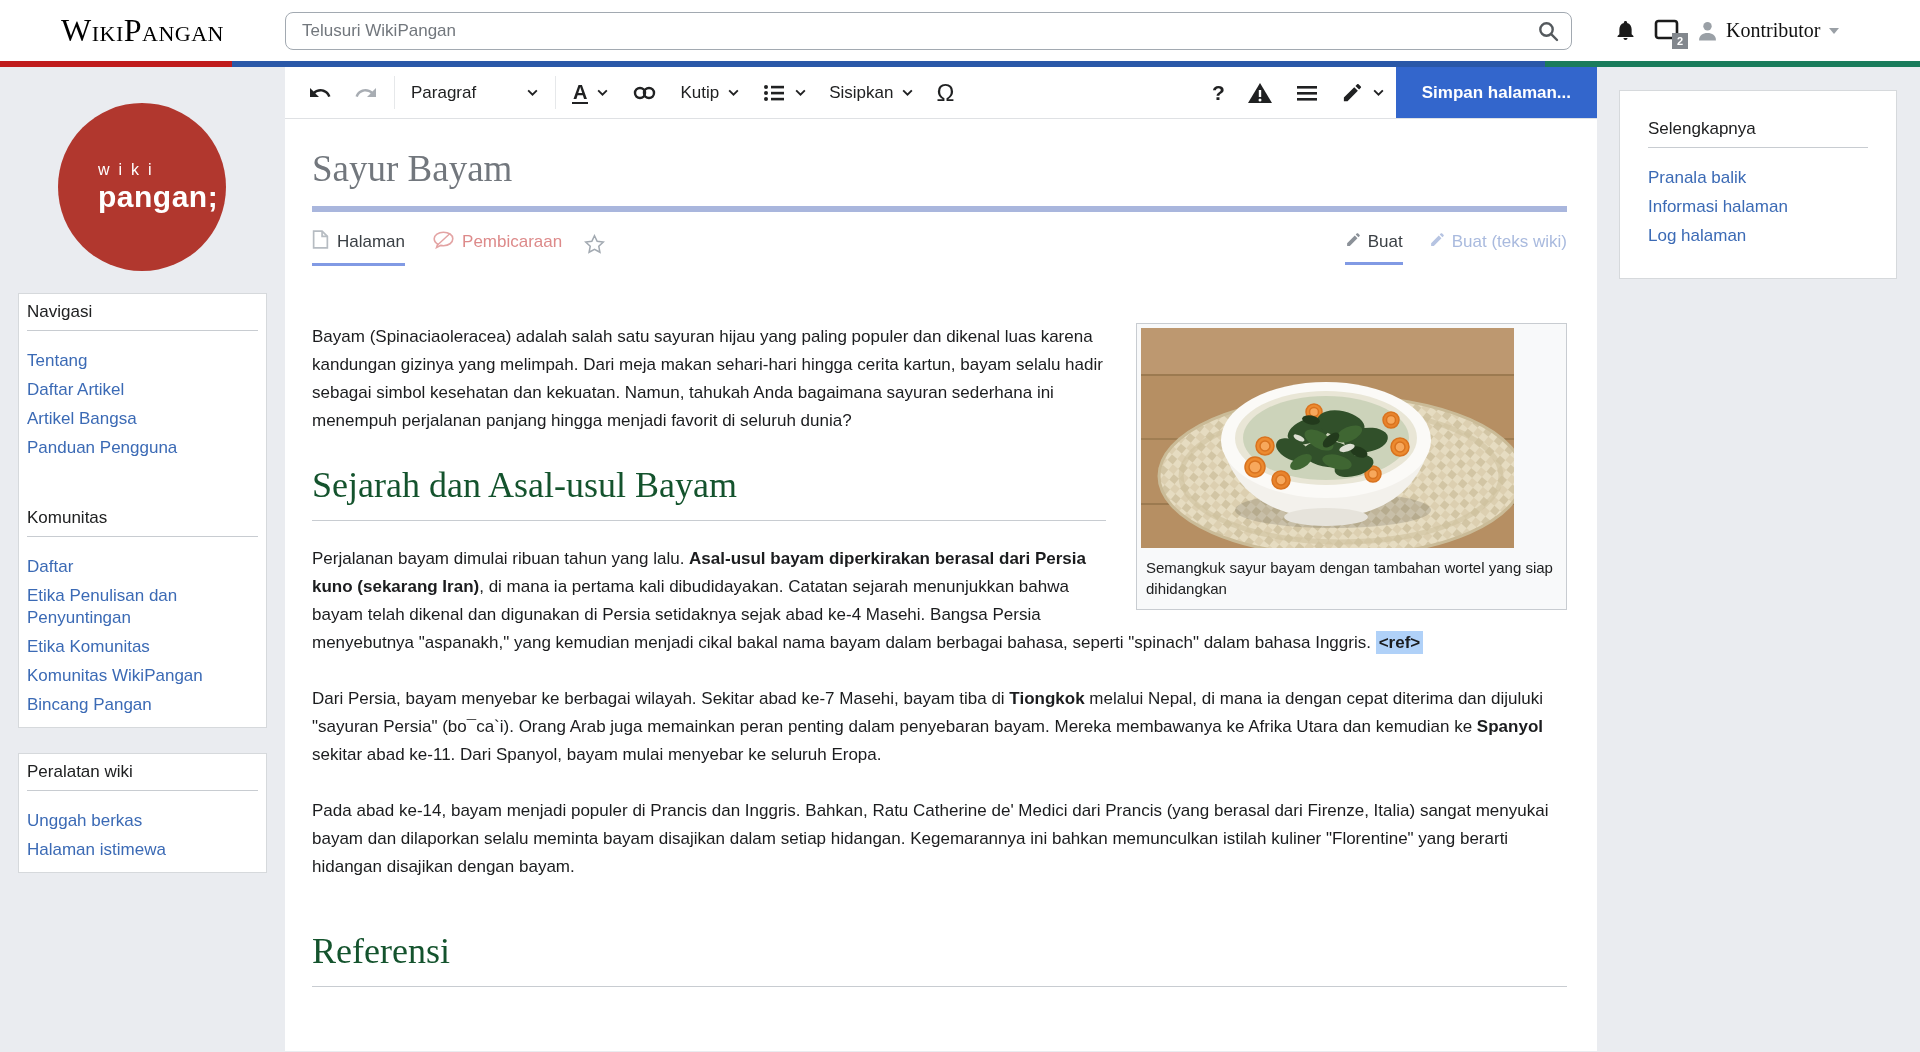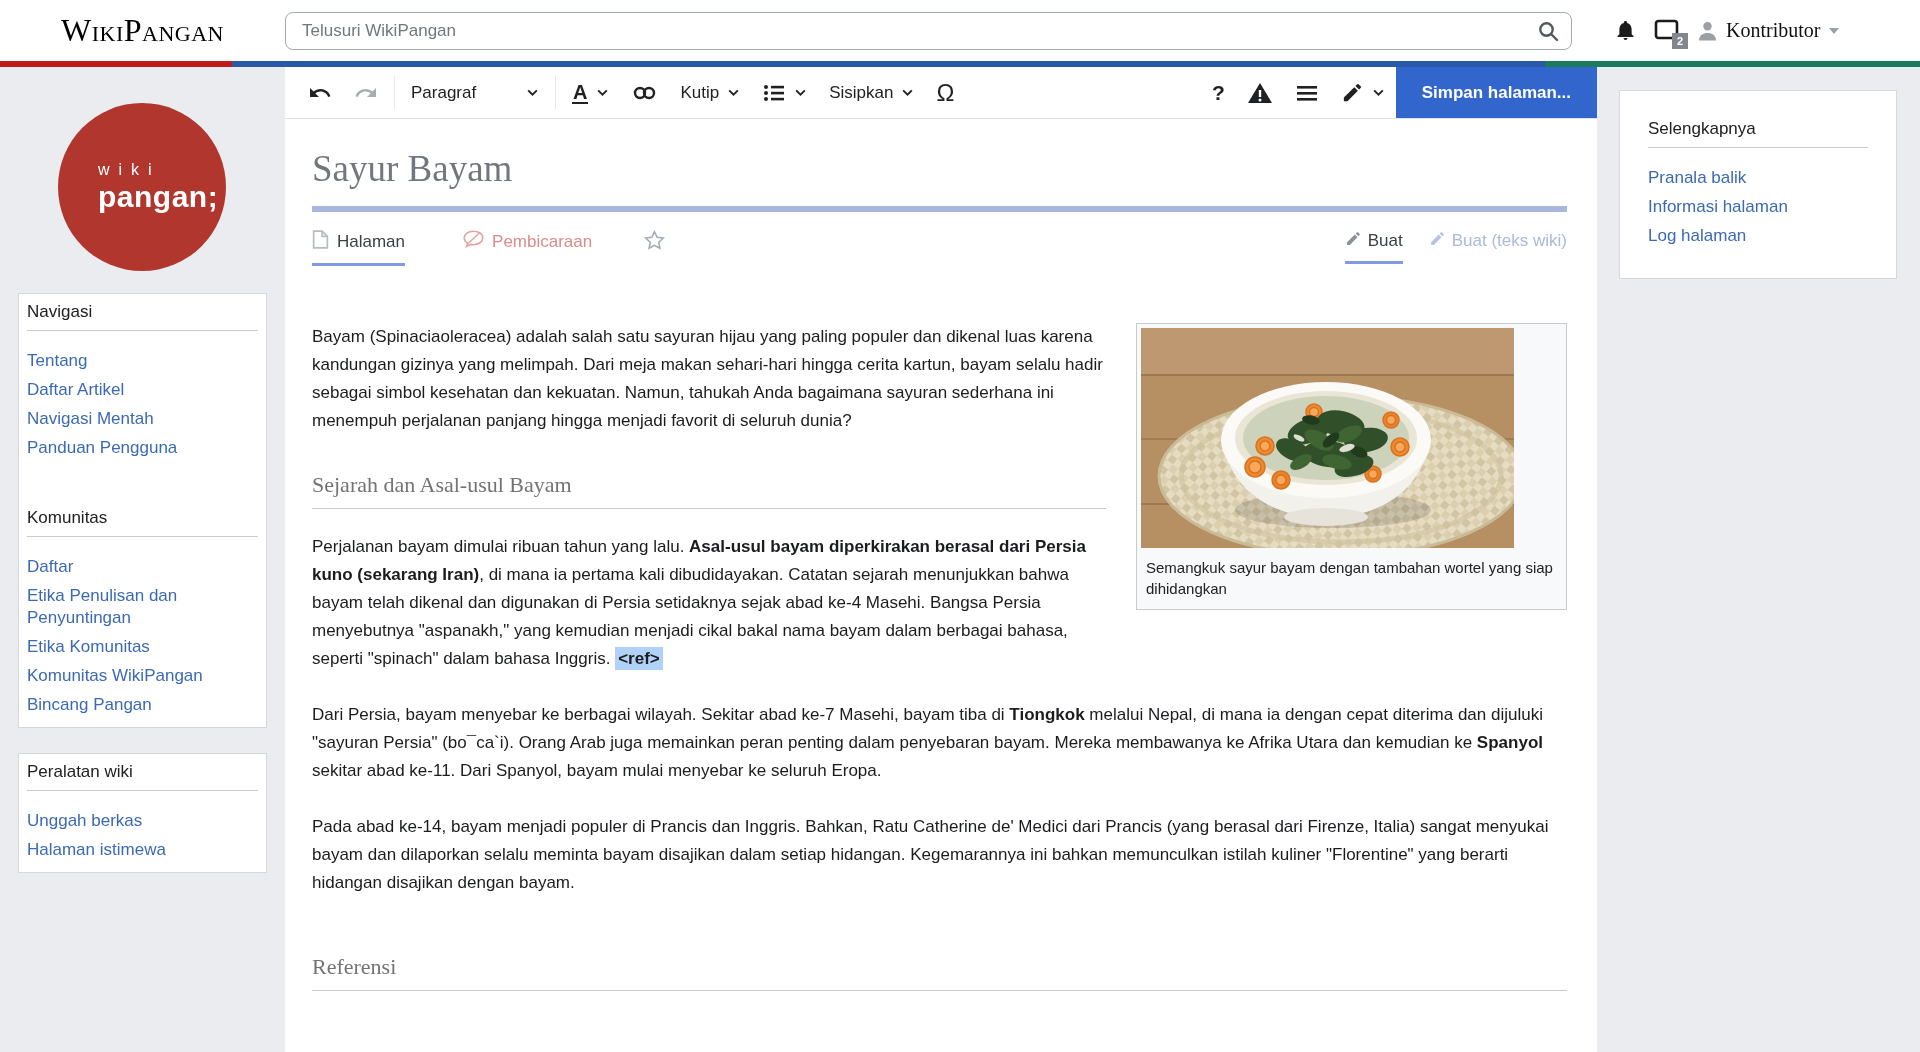--- a/index.html
+++ b/index.html
@@ -71,41 +71,41 @@
   .tb-right { margin-left:auto; display:flex; align-items:stretch; }
   .save-btn { background:#36c; color:#fff; font-weight:bold; font-size:17px; border:none;
               padding:0 26px; cursor:pointer; display:flex; align-items:center;
               font-family:"Liberation Sans", sans-serif; }
 
   .content { padding:14px 30px 40px 27px; }
 
   h1.page-title { font-family:"Liberation Serif", serif; font-weight:400; font-size:37px; color:#72777d;
                   margin:14px 0 12px; padding-bottom:16px; border-bottom:6px solid #a9b6dd; }
 
-  .tabs-row { display:flex; align-items:flex-start; margin-top:18px;gap:30px; }
+  .tabs-row { display:flex; align-items:center; margin-top:18px; }
   .tab { display:flex; align-items:center; gap:8px; font-size:17px; padding-bottom:9px;
          border-bottom:3px solid transparent; cursor:pointer; }
   .tab + .tab { margin-left:28px; }
   .tab-selected { color:#3a3f44; border-bottom-color:#819ae4; }
   .tab-redlink { color:#dd8a8a; }
   .watch-star { margin-left:22px; padding-bottom:9px; cursor:pointer; display:flex; }
   .actions { margin-left:auto; display:flex; align-items:flex-end; }
   .action { display:flex; align-items:center; gap:6px; font-size:17px; padding-bottom:9px;
             border-bottom:3px solid transparent; cursor:pointer; }
   .action-selected { color:#3a3f44; border-bottom-color:#819ae4; }
   .action-faded { color:#a9bade; margin-left:26px; }
 
   
   .article { margin-top:57px; font-size:17px; line-height:28px; color:#1b1c1e; }
   .article p { margin-bottom:28px; }
   .hl { background:#b0d1f8; padding:2px 3px; font-weight:bold; }
   .b { font-weight:bold; }
 
-  h2.section-h { font-family:"Liberation Serif", serif; font-weight:400; font-size:22px; color:#737373;
-                 border-bottom:1px solid #c8ccd1; padding-bottom:9px; margin:36px 0 24px;
+  h2.section-h { font-family:"Liberation Serif", serif; font-weight:400; font-size:36px; color:#14532d;
+                 border-bottom:1px solid #c8ccd1; padding-bottom:21px; margin:36px 0 24px;
                  overflow:hidden; }
   h2.ref-h { margin-top:56px; }
 
   .thumb { float:right; width:431px; border:1px solid #c8ccd1; background:#f8f9fa; padding:4px;
            margin:0 0 16px 30px; }
   .thumb svg { display:block; width:373px; height:220px; }
   .thumb-caption { padding:9px 5px 6px; font-size:15px; line-height:21px; color:#202122; }
 </style>
 </head>
 <body>
@@ -157,21 +157,21 @@
   <div class="leftcol">
     <div class="logo-circle">
       <div class="logo-line1">wiki</div>
       <div class="logo-line2">pangan;</div>
     </div>
 
     <div class="side-box box-1">
       <div class="side-heading">Navigasi</div>
       <a class="side-link">Tentang</a>
       <a class="side-link">Daftar Artikel</a>
-      <a class="side-link">Navigasi Mentah</a>
+      <a class="side-link">Artikel Bangsa</a>
       <a class="side-link">Panduan Pengguna</a>
 
       <div class="side-heading second">Komunitas</div>
       <a class="side-link">Daftar</a>
       <a class="side-link">Etika Penulisan dan Penyuntingan</a>
       <a class="side-link">Etika Komunitas</a>
       <a class="side-link">Komunitas WikiPangan</a>
       <a class="side-link">Bincang Pangan</a>
     </div>
 

